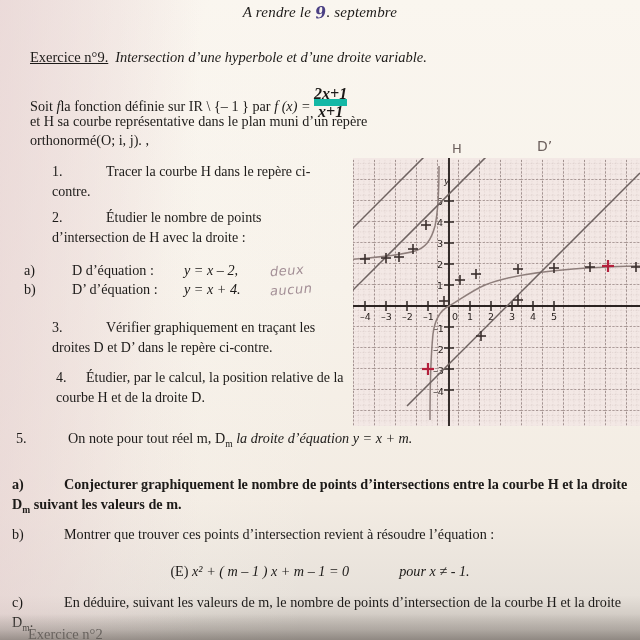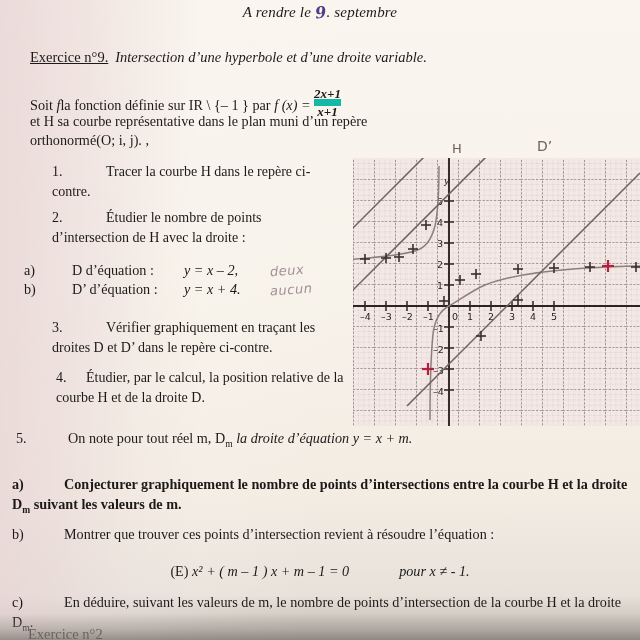--- a/index.html
+++ b/index.html
@@ -43,21 +43,21 @@
   
   .tx{position:absolute;font-size:14.2px;line-height:19px;}
   #ex1-title{top:48px;left:30px;font-size:14.5px;}
   #ex1-title .num{text-decoration:underline;font-style:normal;}
   #ex1-title .sub{font-style:italic;margin-left:7px;}
 
   #def-line{top:88px;left:30px;width:330px;}
   #def-line2{top:112px;left:30px;width:350px;}
   .frac{
     display:inline-block;vertical-align:-6px;text-align:center;
-    font-size:13px;line-height:11px;font-weight:700;font-style:italic;
+    font-size:16px;line-height:11px;font-weight:700;font-style:italic;
     margin:0 0;
   }
   .frac .den{border-top:7px solid #14b8a6;display:block;padding-top:0px;}
 
   .q{position:absolute;width:300px;font-size:14px;line-height:19.5px;margin-left:28px;}
   .q .lbl{display:inline-block;width:54px;}
   .q .lbl.narrow{width:30px;}
 
   #q1{top:162px;left:24px;width:265px;}
   #q2{top:208px;left:24px;width:265px;}

